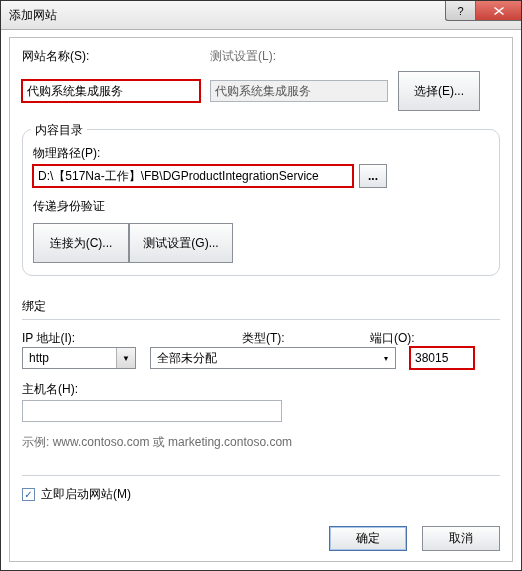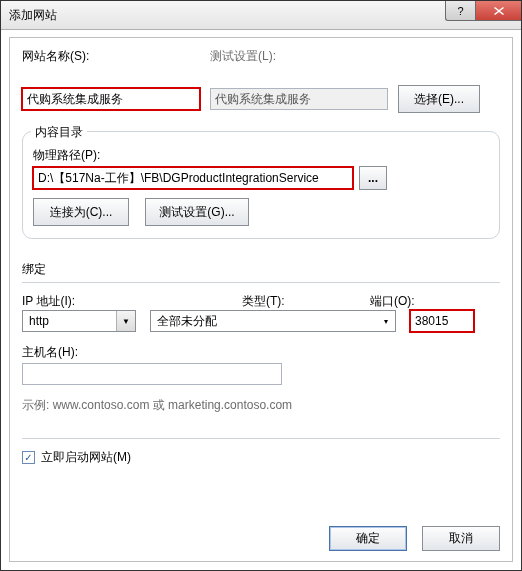--- a/index.html
+++ b/index.html
@@ -7,21 +7,21 @@
   .titlebar{height:28px;background:linear-gradient(to bottom,#f7f7f7,#e4e4e4);border-bottom:1px solid #b0b0b0;display:flex;align-items:center;position:relative}
   .titlebar .title{padding-left:8px;font-size:12px}
   .titlebar .controls{position:absolute;right:0;top:0;display:flex;height:20px}
   .tbtn{width:30px;height:20px;border:1px solid #6a6a6a;border-top:none;display:flex;align-items:center;justify-content:center;font-size:11px;box-sizing:border-box}
   .tbtn.help{background:linear-gradient(to bottom,#eaeaea,#cfcfcf);border-right:none;border-bottom-left-radius:3px}
   .tbtn.close{width:46px;background:linear-gradient(to bottom,#e67a70,#c9433a);color:#fff;border-bottom-right-radius:0;border-right:none;font-weight:bold}
   .client{position:absolute;left:8px;right:8px;top:36px;bottom:8px;border:1px solid #bfbfbf;background:#fff;box-sizing:border-box;padding:10px 12px 16px 12px}
   .row{display:flex;align-items:center}
   .lbl{color:#000}
   .input{height:22px;border:1px solid #aeb5bf;background:#fff;padding:0 4px;font-size:12px;box-sizing:border-box}
-  .btn{height:28px;border:1px solid #8a8f96;background:linear-gradient(to bottom,#fdfdfd,#e3e6ea);padding:0 10px;font-size:12px;box-sizing:border-box;display:inline-flex;align-items:center;justify-content:center;cursor:default;white-space:nowrap}
+  .btn{height:40px;border:1px solid #8a8f96;background:linear-gradient(to bottom,#fdfdfd,#e3e6ea);padding:0 10px;font-size:12px;box-sizing:border-box;display:inline-flex;align-items:center;justify-content:center;cursor:default;white-space:nowrap}
   .hl{outline:2px solid #d40000;outline-offset:-1px}
   .gray{color:#6d6d6d}
   .sect-lbl{margin-top:14px;margin-bottom:4px}
   .hr{height:1px;background:#cfd4da;margin-top:2px;margin-bottom:10px}
   .fld-grp{border:1px solid #cfd4da;border-radius:10px;padding:10px 10px 12px 10px;margin-top:10px}
   .fld-grp .legend{position:relative;top:-18px;left:-2px;background:#fff;padding:0 4px;display:inline-block}
   .fld-inner{margin-top:-12px}
   .browse{width:26px;height:22px;border:1px solid #8a8f96;background:linear-gradient(to bottom,#fdfdfd,#e3e6ea);margin-left:6px;display:inline-flex;align-items:center;justify-content:center;font-weight:bold}
   .select{height:22px;border:1px solid #8a8f96;background:#fff;display:flex;align-items:center;justify-content:space-between;box-sizing:border-box;padding-left:6px}
   .arrow{width:18px;height:100%;border-left:1px solid #b0b0b0;display:flex;align-items:center;justify-content:center;background:linear-gradient(to bottom,#f4f4f4,#dcdcdc)}
@@ -52,40 +52,41 @@
     </div>
   </div>
 
   <div class="client">
 
     
     <div class="row">
       <div style="width:188px" class="lbl">网站名称(S):</div>
       <div class="lbl gray">测试设置(L):</div>
     </div>
-    <div class="row" style="margin-top:20px">
+    <div class="row" style="margin-top:6px">
       <input class="input hl" style="width: 178px;" value="代购系统集成服务">
       <div style="width:10px"></div>
       <input class="input" style="width: 178px; background: rgb(240, 240, 240); color: rgb(85, 85, 85);" readonly="" value="代购系统集成服务">
       <div style="width:10px"></div>
       <button class="btn" style="width:82px">选择(E)...</button>
     </div>
 
     
     <div class="fld-grp" style="margin-top:18px">
       <span class="legend">内容目录</span>
       <div class="fld-inner">
         <div class="lbl">物理路径(P):</div>
         <div class="row" style="margin-top:2px">
           <input class="input hl" style="width: 320px;" value="D:\【517Na-工作】\FB\DGProductIntegrationService">
           <div class="browse">
               <span>...</span>
             </div>
         </div>
-        <div class="row" style="margin-top:8px;gap:16px">
+        <div class="lbl" style="margin-top:10px">传递身份验证</div>
+        <div class="row" style="margin-top:8px;">
           <button class="btn" style="width:96px">连接为(C)...</button>
           <button class="btn" style="width:104px">测试设置(G)...</button>
         </div>
       </div>
     </div>
 
     
     <div class="sect-lbl" style="margin-top:22px">绑定</div>
     <div class="hr"></div>
 

